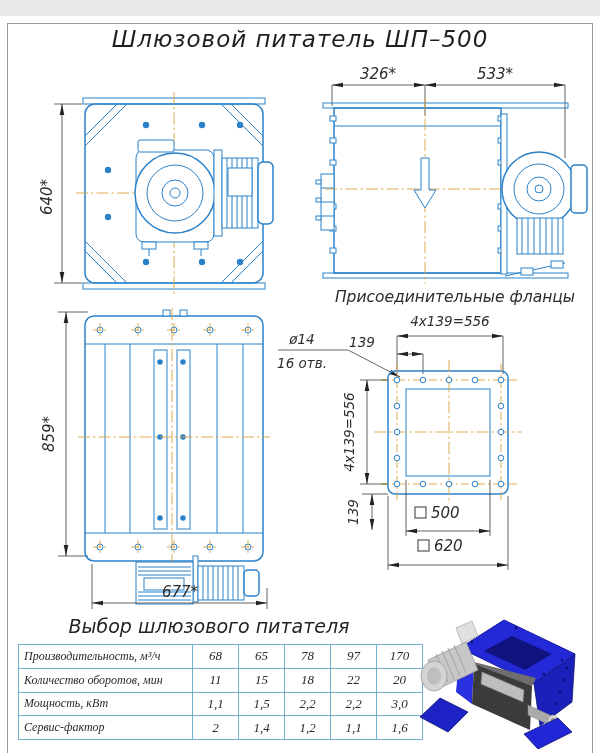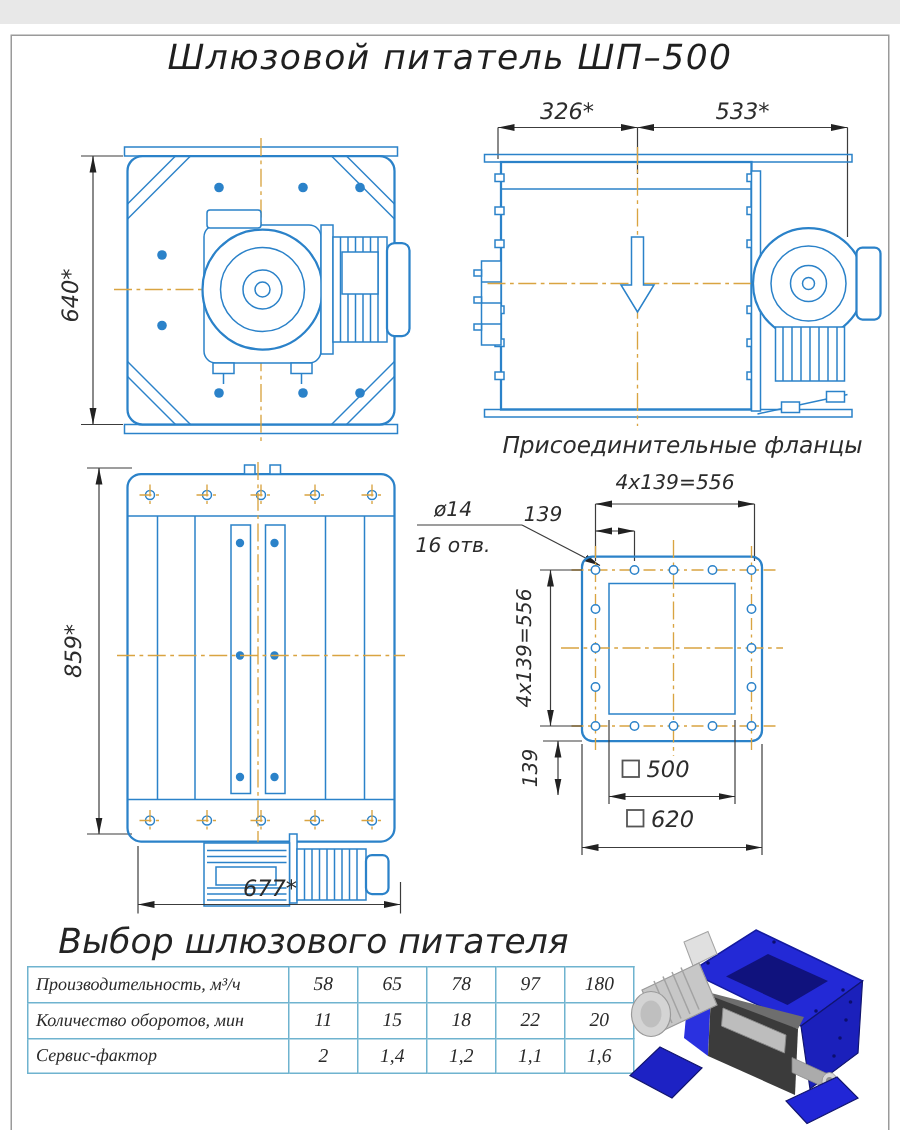--- a/index.html
+++ b/index.html
@@ -17,21 +17,21 @@
   .blf {fill:#2b82c9;stroke:none;}
   .cl  {stroke:#d9a441;stroke-width:0.9;stroke-dasharray:12 3 2.5 3;fill:none;}
   .cl2 {stroke:#d9a441;stroke-width:0.9;stroke-dasharray:8 3 2 3;fill:none;}
   .dim {stroke:#3c3c3c;stroke-width:0.8;fill:none;}
   .dtext{font-size:15px;fill:#2c2c2c;font-style:italic;}
   .dtext-s{font-size:13.5px;fill:#2c2c2c;font-style:italic;}
   .vlabel{font-size:15px;fill:#2c2c2c;font-style:italic;}
   .sq{stroke:#555;fill:none;stroke-width:1.2;}
   
   .tbl-title{position:absolute;left:18px;top:599px;width:382px;text-align:center;
-        font-size:23px;font-style:italic;color:#242424;}
+        font-size:19px;font-style:italic;color:#242424;}
   table.sel{position:absolute;left:18px;top:628px;width:382px;border-collapse:collapse;
         table-layout:fixed;}
   table.sel td{border:1.6px solid #6fb3cf;font-style:italic;color:#2a2a2a;
         height:20.8px;overflow:hidden;white-space:nowrap;font-family:Liberation Serif, serif;}
   td.lbl{width:167px;font-size:12px;padding-left:5px;text-align:left;}
   td.val{width:43px;font-size:13px;text-align:center;}
 </style>
 </head>
 <body>
 
@@ -349,33 +349,41 @@
       <line class="dim" x1="258" y1="212" x2="258" y2="286"></line>
       <line class="dim" x1="138" y1="281" x2="258" y2="281" marker-start="url(#arD)" marker-end="url(#arD)"></line>
     </g>
   </svg>
 
   <div class="tbl-title">Выбор шлюзового питателя</div>
   <table class="sel">
     <tbody>
       <tr>
         <td class="lbl">Производительность, м³/ч</td>
-        <td class="val">58</td>
+        <td class="val">68</td>
         <td class="val">65</td>
         <td class="val">78</td>
         <td class="val">97</td>
-        <td class="val">180</td>
+        <td class="val">170</td>
       </tr>
       <tr>
         <td class="lbl">Количество оборотов, мин</td>
         <td class="val">11</td>
         <td class="val">15</td>
         <td class="val">18</td>
         <td class="val">22</td>
         <td class="val">20</td>
+      </tr>
+      <tr>
+        <td class="lbl">Мощность, кВт</td>
+        <td class="val">1,1</td>
+        <td class="val">1,5</td>
+        <td class="val">2,2</td>
+        <td class="val">2,2</td>
+        <td class="val">3,0</td>
       </tr>
       <tr>
         <td class="lbl">Сервис-фактор</td>
         <td class="val">2</td>
         <td class="val">1,4</td>
         <td class="val">1,2</td>
         <td class="val">1,1</td>
         <td class="val">1,6</td>
       </tr>
     </tbody>

